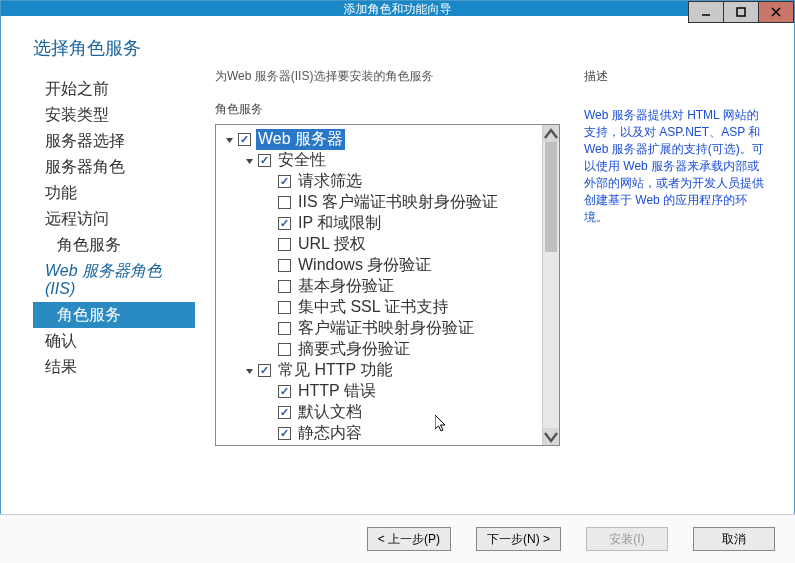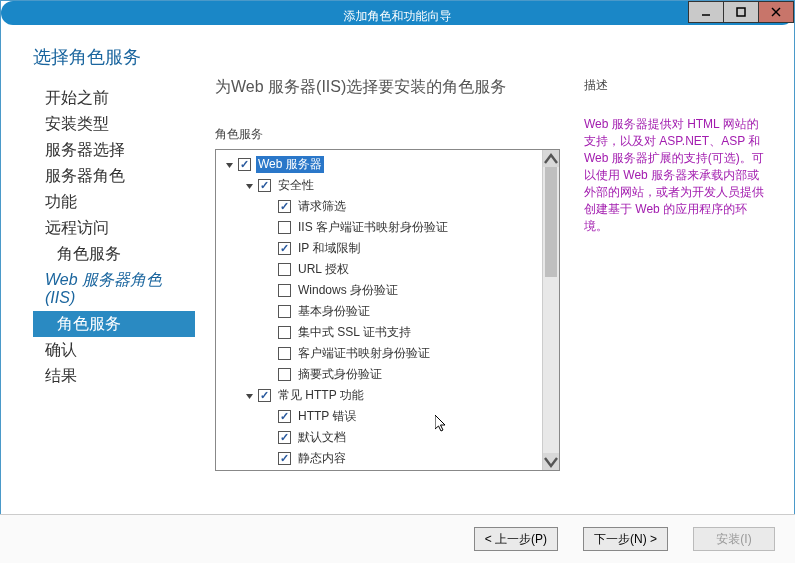--- a/index.html
+++ b/index.html
@@ -1,53 +1,53 @@
 <!DOCTYPE html>
 <html><head>
 <meta charset="utf-8">
 <style>
 * { margin: 0; padding: 0; box-sizing: border-box; }
 body { font-family: "Microsoft YaHei", "Segoe UI", sans-serif; font-size: 12px; background: #fff; width: 795px; height: 563px; overflow: hidden; border: 1px solid #4a99c9; }
-.titlebar { background: #1a87c7; color: #fff; height: 24px; display: flex; align-items: flex-end; position: relative; border-radius: 14px; }
+.titlebar { background: #1a87c7; color: #fff; height: 15px; display: flex; align-items: flex-start; position: relative; }
 .titlebar-title { flex: 1; text-align: center; font-size: 12px; }
 .window-controls { display: flex; position: absolute; right: 0; top: 0; }
 .wc-btn { width: 36px; height: 22px; display: flex; align-items: center; justify-content: center; border: 1px solid #333; background: #c9c9c9; margin-left: -1px; }
 .wc-btn.close { background: #c8756a; }
 .wc-btn svg { width: 10px; height: 10px; }
 .header-section { padding: 20px 32px 8px 32px; display: flex; justify-content: space-between; align-items: flex-start; }
 .page-title { color: #1a659e; font-size: 18px; font-weight: 300; }
 .server-info { text-align: right; font-size: 11px; color: #666; }
 .server-info .label { color: #555; }
 .server-info .name { color: #888; }
 .main-area { display: flex; padding: 0 16px 0 32px; height: 410px; }
 .nav-column { width: 162px; padding-top: 8px; }
 .nav-item { padding: 4px 8px 4px 12px; color: #333; font-size: 16px; cursor: pointer; line-height: 18px; }
 .nav-item.sub { padding-left: 24px; }
 .nav-item.selected { background: #2a8ac2; color: #fff; }
 .nav-item.parent-active { color: #1a659e; font-style: italic; }
 .content-column { flex: 1; padding: 0 8px 0 20px; }
-.instruction { color: #555; margin-bottom: 28px; font-size: 16px; }
+.instruction { color: #555; margin-bottom: 16px; font-size: 12px; }
 .section-label { color: #444; font-size: 12px; margin-bottom: 6px; }
 .tree-container { border: 1px solid #888; height: 322px; display: flex; }
 .tree-scroll { flex: 1; overflow-y: auto; padding: 4px 2px; }
 .scrollbar-v { width: 17px; background: #e8e8e8; display: flex; flex-direction: column; border-left: 1px solid #ccc; }
 .sb-arrow { height: 17px; background: #d8d8d8; display: flex; align-items: center; justify-content: center; }
 .sb-track { flex: 1; position: relative; }
 .sb-thumb { position: absolute; top: 0; left: 2px; right: 2px; height: 110px; background: #bfbfbf; }
 .tree-row { display: flex; align-items: center; height: 21px; }
 .expander { width: 12px; height: 12px; display: flex; align-items: center; justify-content: center; cursor: pointer; margin-right: 2px; }
 .expander svg { width: 8px; height: 8px; }
 .indent { display: inline-block; }
 .checkbox { width: 13px; height: 13px; border: 1px solid #555; background: #fff; margin-right: 5px; display: flex; align-items: center; justify-content: center; cursor: pointer; }
 .checkbox.checked { background: #fff; }
 .checkbox.checked::after { content: "✓"; color: #2a5a9e; font-size: 11px; font-weight: bold; line-height: 1; }
-.tree-label { color: #333; font-size: 12px; padding: 0 2px; }
+.tree-label { color: #333; font-size: 16px; padding: 0 2px; }
 .tree-label.highlighted { background: #2a77c9; color: #fff; }
 .desc-column { width: 210px; padding: 0 8px 0 16px; }
-.desc-text { color: #a21caf; font-size: 12px; line-height: 17px; margin-top: 22px; }
+.desc-text { color: #1d4ed8; font-size: 12px; line-height: 17px; margin-top: 22px; }
 .footer { position: absolute; bottom: 0; left: 0; right: 0; border-top: 1px solid #ccc; padding: 12px 20px; display: flex; justify-content: flex-end; gap: 25px; background: #fafafa; }
 .btn { min-width: 82px; height: 24px; border: 1px solid #888; background: #eaeaea; font-size: 12px; cursor: pointer; padding: 0 10px; }
 .btn:disabled { color: #999; border-color: #bbb; cursor: default; }
 .cursor-arrow { position: absolute; left: 435px; top: 415px; pointer-events: none; }
 </style>
 </head>
 <body>
 
 <div class="titlebar">
   <span class="titlebar-title">添加角色和功能向导</span>
@@ -219,17 +219,18 @@
   <div class="desc-column">
     <div class="section-label">描述</div>
     <div class="desc-text">Web 服务器提供对 HTML 网站的支持，以及对 ASP.NET、ASP 和 Web 服务器扩展的支持(可选)。可以使用 Web 服务器来承载内部或外部的网站，或者为开发人员提供创建基于 Web 的应用程序的环境。</div>
   </div>
 </div>
 
 <div class="footer">
   <button class="btn">&lt; 上一步(P)</button>
   <button class="btn">下一步(N) &gt;</button>
   <button class="btn" disabled="">安装(I)</button>
+  <button class="btn">取消</button>
 </div>
 
 <svg class="cursor-arrow" width="16" height="20" viewBox="0 0 16 20">
     <path d="M0 0 L0 14 L3.5 11 L6 16 L8 15 L5.5 10 L10 10 Z" fill="#fff" stroke="#000" stroke-width="1"></path>
   </svg>
 
 </body></html>

